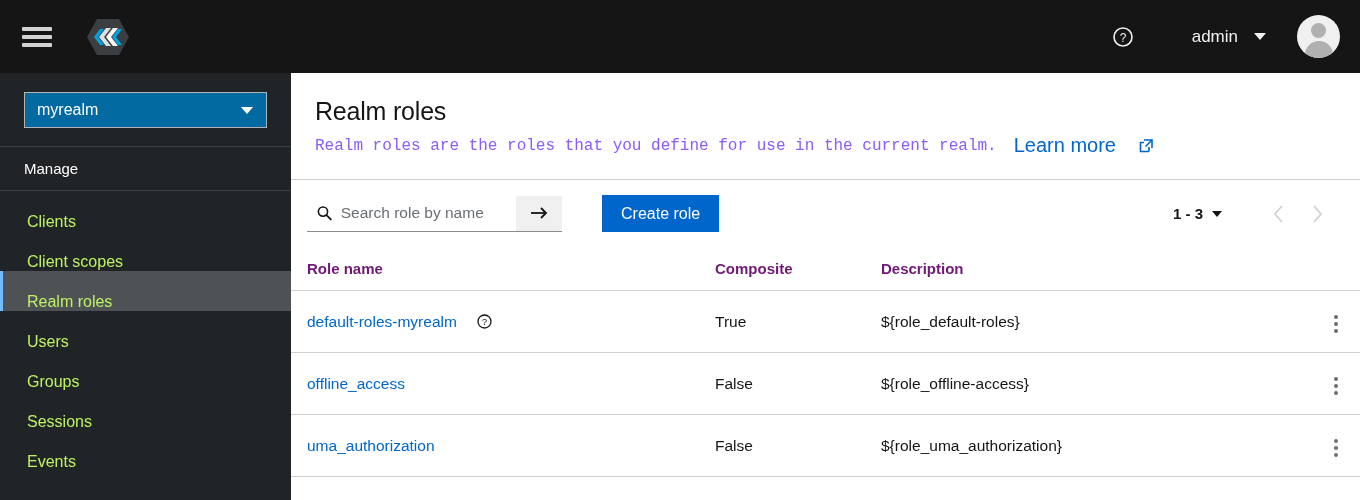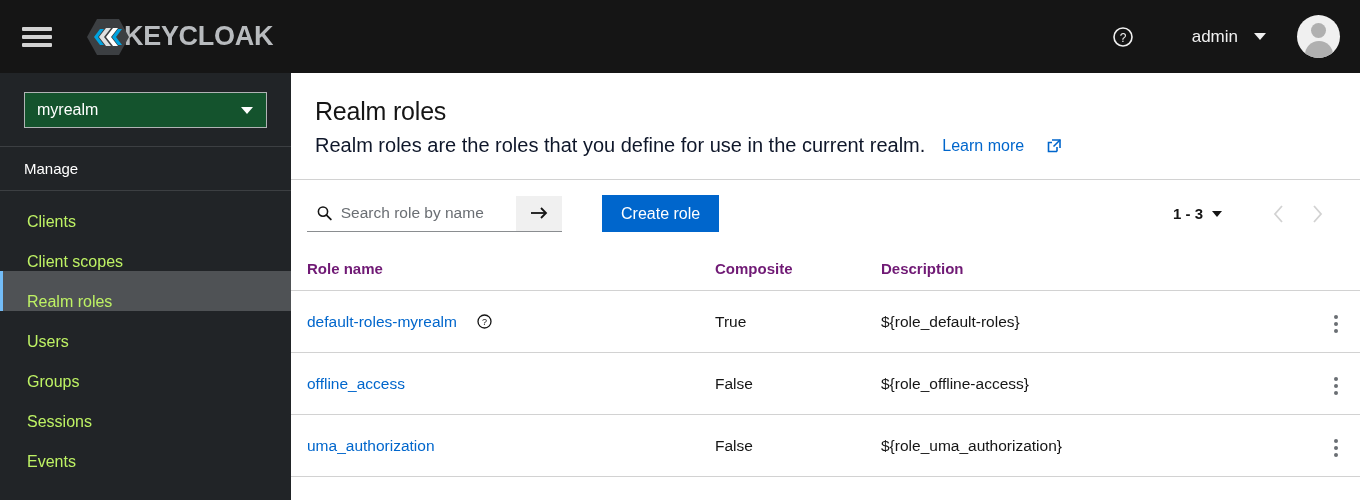--- a/index.html
+++ b/index.html
@@ -57,21 +57,21 @@
   
   .body { flex: 1; display: flex; min-height: 0; }
 
   
   .sidebar {
     width: 291px; flex: 0 0 291px; background: #212427;
     display: flex; flex-direction: column;
   }
   .realm-select-wrap { padding: 19px 24px 18px 24px; }
   .realm-select {
-    height: 36px; border: 1px solid #b1b3b5; background: #14532d;
+    height: 36px; border: 1px solid #b1b3b5; background: #0369a1;
     display: flex; align-items: center; justify-content: space-between;
     padding: 0 13px 0 12px; cursor: pointer;
   }
   .realm-select-label { color: #fff; font-size: 16px; }
   .realm-caret {
     width: 0; height: 0; border-left: 6px solid transparent;
     border-right: 6px solid transparent; border-top: 7px solid #fff;
   }
   .nav-section-title {
     color: #fff; font-size: 15px; padding: 13px 0 13px 24px;
@@ -82,23 +82,23 @@
     align-items: flex-end; padding-left: 24px; cursor: pointer;
     border-left: 3px solid transparent;
   }
   .nav-item.active { background: #4f5255; border-left-color: #73bcf7; }
 
   
   .main { flex: 1; background: #fff; display: flex; flex-direction: column; min-width: 0; }
   .page-header { padding: 24px 24px 22px 24px; border-bottom: 1px solid #d2d2d2; }
   .page-title { font-size: 25px; font-weight: normal; color: #151515; letter-spacing: -0.2px; }
   .page-sub-row { display: flex; align-items: center; margin-top: 8px; }
-  .page-sub { font-size: 20px; color: #0f172a; }
+  .page-sub { font-size: 16px; color: #8b5cf6; font-family: Liberation Mono, monospace; }
   .learn-more {
-    color: #0066cc; font-size: 16px; margin-left: 17px; text-decoration: none;
+    color: #0066cc; font-size: 20px; margin-left: 17px; text-decoration: none;
     display: inline-flex; align-items: center; gap: 23px; cursor: pointer; text-align: center;
   }
 
   
   .toolbar {
     display: flex; align-items: center; padding: 15px 24px 16px 16px; justify-content: space-between;
   }
   .search-group { display: flex; height: 36px; }
   .search-box {
     display: flex; align-items: center; background: #fff;
@@ -178,21 +178,20 @@
     <div class="brand">
       <div class="brand-logo">
         <svg width="44" height="40" viewBox="0 0 44 40">
           <polygon points="11,2 33,2 43,20 33,38 11,38 1,20" fill="#3c3f42"></polygon>
           <polygon points="13,20 20,11 25,11 18,20 25,29 20,29" fill="#e0e0e0"></polygon>
           <polygon points="20,20 27,11 32,11 25,20 32,29 27,29" fill="#ffffff"></polygon>
           <polygon points="8,20 14,12 18,12 12,20 18,28 14,28" fill="#00a3e0"></polygon>
           <polygon points="27,20 33,12 37,12 31,20 37,28 33,28" fill="#00a3e0" transform="translate(-1,0)"></polygon>
         </svg>
       </div>
-      <div class="brand-text">KEYCLOAK</div>
     </div>
 
     <div class="masthead-right">
       <div class="help-btn">
         <svg width="22" height="22" viewBox="0 0 22 22">
           <circle cx="11" cy="11" r="9" fill="none" stroke="#f0f0f0" stroke-width="1.6"></circle>
           <text x="11" y="15.5" font-size="12" fill="#f0f0f0" text-anchor="middle" font-family="Liberation Sans, sans-serif">?</text>
         </svg>
       </div>
 

